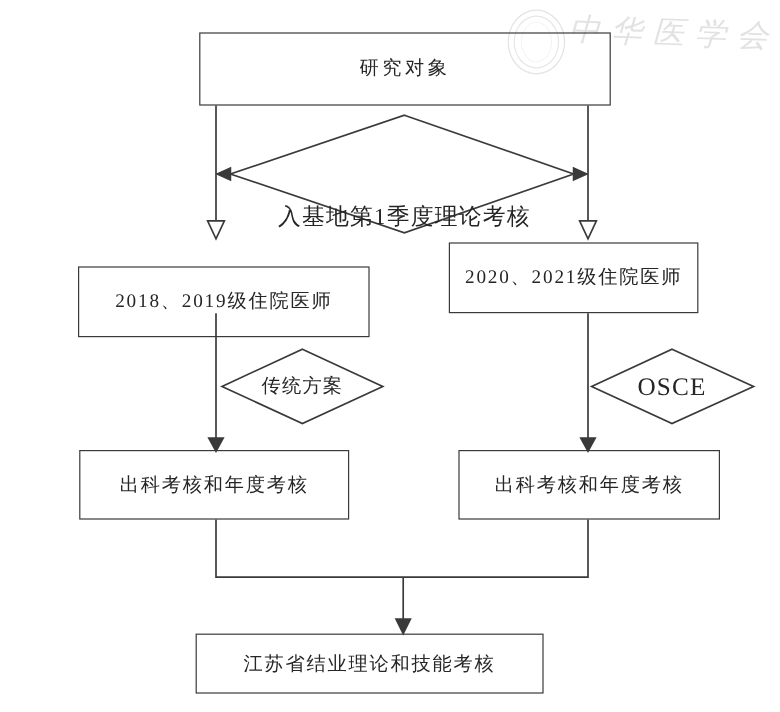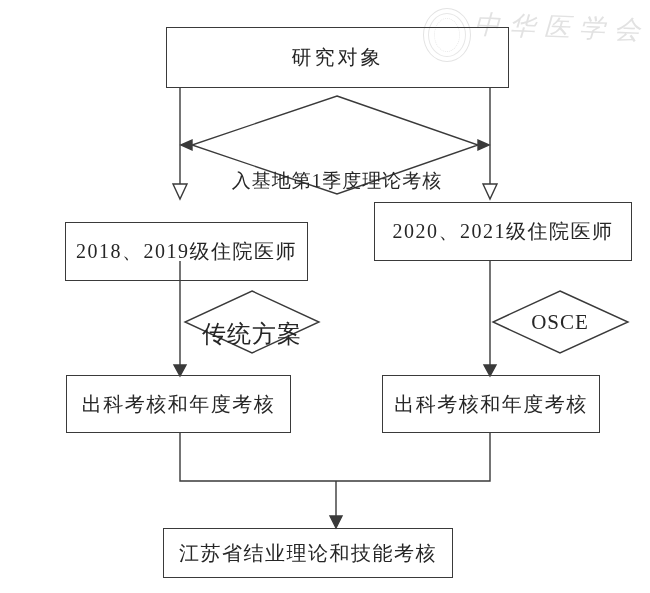--- a/index.html
+++ b/index.html
@@ -6,21 +6,21 @@
   .canvas {
     position:relative; width:650px; height:593px; background:#ffffff;
     font-family:"Liberation Serif","DejaVu Serif",serif;
     color:#262626; overflow:hidden;
   }
   svg.connectors { position:absolute; left:0; top:0; z-index:2; }
   .node {
     position:absolute; box-sizing:border-box; z-index:3;
     border:1.4px solid #3a3a3a; background:transparent;
     display:flex; align-items:center; justify-content:center;
-    font-size:20px; letter-spacing:1.5px; white-space:nowrap;
+    font-size:16px; letter-spacing:1.5px; white-space:nowrap;
   }
   .diamond-label {
     position:absolute; z-index:4;
     display:flex; align-items:center; justify-content:center;
     font-size:19px; letter-spacing:1px; white-space:nowrap;
   }
   .wm { position:absolute; z-index:1; }
   .wm-seal {
     left:423px; top:8px; width:46px; height:52px;
     border:1.6px solid #e3e3e3; border-radius:50%;
@@ -82,35 +82,35 @@
   </svg>
 
   <div class="node" style="left:166px; top:27px;  width:343px; height:61px; letter-spacing:3px;">
     <span>研究对象</span>
   </div>
 
   <div class="node" style="left:65px;  top:202px; width:243px; height:59px;margin-top:20px;">
     <span>2018、2019级住院医师</span>
   </div>
 
-  <div class="node" style="left:374px; top:202px; width:258px; height:59px;">
+  <div class="node" style="left:374px; top:202px; width:208px; height:59px;">
     <span>2020、2021级住院医师</span>
   </div>
 
   <div class="node" style="left:66px;  top:375px; width:225px; height:58px;">
     <span>出科考核和年度考核</span>
   </div>
 
   <div class="node" style="left:382px; top:375px; width:218px; height:58px;">
     <span>出科考核和年度考核</span>
   </div>
 
   <div class="node" style="left:163px; top:528px; width:290px; height:50px;">
     <span>江苏省结业理论和技能考核</span>
   </div>
 
   <div class="diamond-label" style="left:217px; top:131px; width:240px; height:28px;margin-top:36px;">入基地第1季度理论考核</div>
 
-  <div class="diamond-label" style="left:187px; top:320px; width:130px; height:28px; font-size:24px;">传统方案</div>
+  <div class="diamond-label" style="left:187px; top:308px; width:130px; height:28px; font-size:16px;">传统方案</div>
 
   <div class="diamond-label" style="left:495px; top:308px; width:130px; height:28px; font-size:21px;">OSCE</div>
 
 </div>
 
 </body></html>

